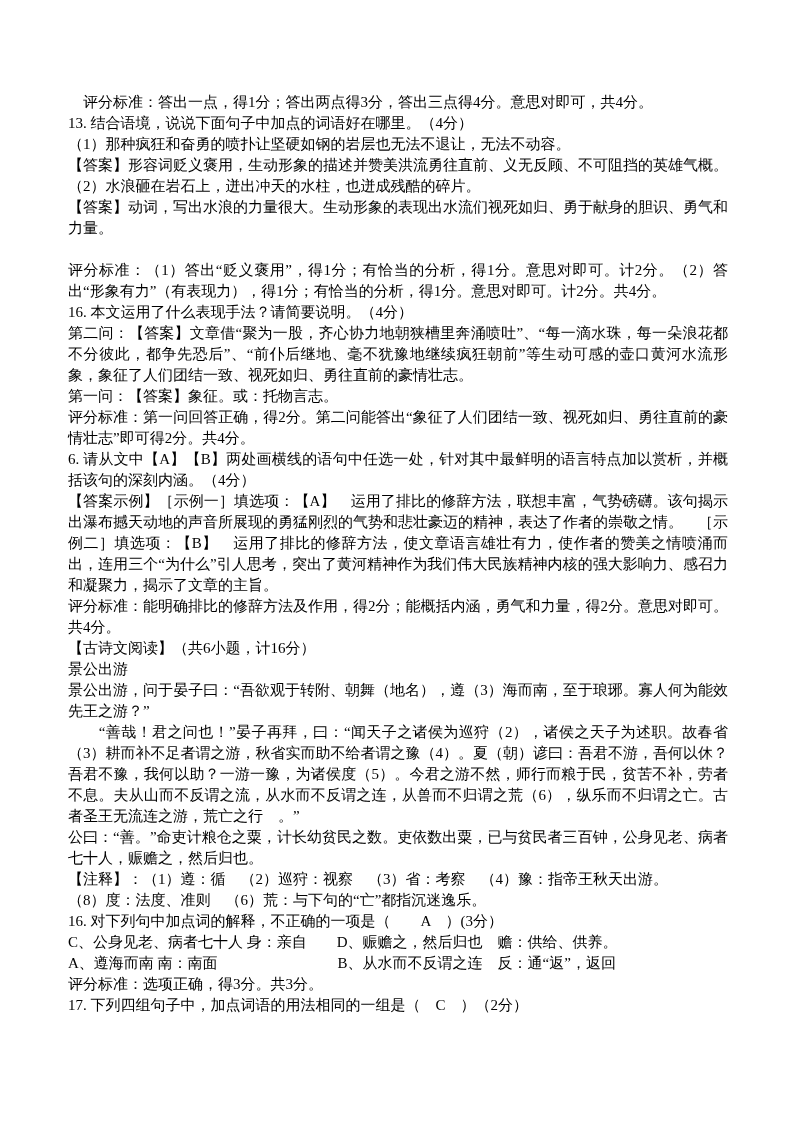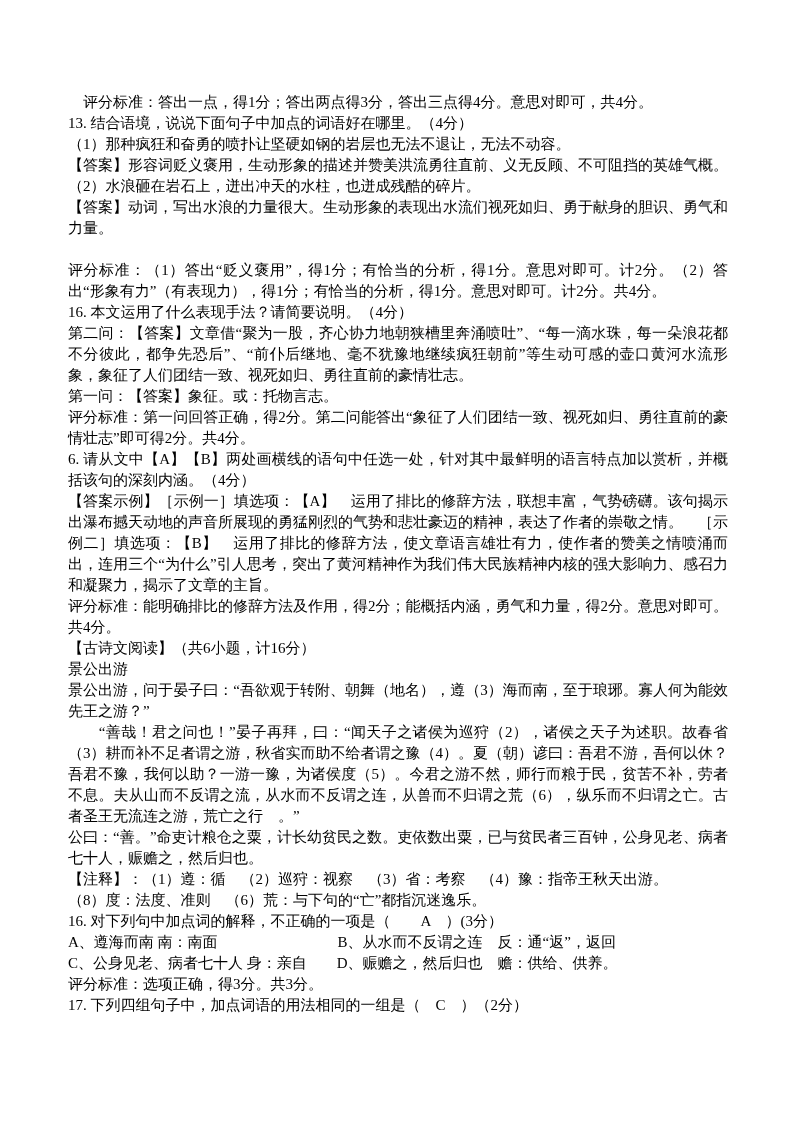--- a/index.html
+++ b/index.html
@@ -53,17 +53,17 @@
   <p>【答案示例】［示例一］填选项：【A】　运用了排比的修辞方法，联想丰富，气势磅礴。该句揭示出瀑布撼天动地的声音所展现的勇猛刚烈的气势和悲壮豪迈的精神，表达了作者的崇敬之情。　［示例二］填选项：【B】　运用了排比的修辞方法，使文章语言雄壮有力，使作者的赞美之情喷涌而出，连用三个“为什么”引人思考，突出了黄河精神作为我们伟大民族精神内核的强大影响力、感召力和凝聚力，揭示了文章的主旨。</p>
   <p>评分标准：能明确排比的修辞方法及作用，得2分；能概括内涵，勇气和力量，得2分。意思对即可。共4分。</p>
   <p>【古诗文阅读】（共6小题，计16分）</p>
   <p>景公出游</p>
   <p>景公出游，问于晏子曰：“吾欲观于转附、朝舞（地名），遵（3）海而南，至于琅琊。寡人何为能效先王之游？”</p>
   <p>　　“善哉！君之问也！”晏子再拜，曰：“闻天子之诸侯为巡狩（2），诸侯之天子为述职。故春省（3）耕而补不足者谓之游，秋省实而助不给者谓之豫（4）。夏（朝）谚曰：吾君不游，吾何以休？吾君不豫，我何以助？一游一豫，为诸侯度（5）。今君之游不然，师行而粮于民，贫苦不补，劳者不息。夫从山而不反谓之流，从水而不反谓之连，从兽而不归谓之荒（6），纵乐而不归谓之亡。古者圣王无流连之游，荒亡之行　。”</p>
   <p>公曰：“善。”命吏计粮仓之粟，计长幼贫民之数。吏依数出粟，已与贫民者三百钟，公身见老、病者七十人，赈赡之，然后归也。</p>
   <p>【注释】：（1）遵：循　（2）巡狩：视察　（3）省：考察　（4）豫：指帝王秋天出游。</p>
   <p>（8）度：法度、准则　（6）荒：与下句的“亡”都指沉迷逸乐。</p>
   <p>16. 对下列句中加点词的解释，不正确的一项是（　　A　）(3分）</p>
+  <p>C、公身见老、病者七十人 身：亲自　　D、赈赡之，然后归也　赡：供给、供养。</p>
   <p>A、遵海而南 南：南面　　　　　　　　B、从水而不反谓之连　反：通“返”，返回</p>
-  <p>C、公身见老、病者七十人 身：亲自　　D、赈赡之，然后归也　赡：供给、供养。</p>
   <p>评分标准：选项正确，得3分。共3分。</p>
   <p>17. 下列四组句子中，加点词语的用法相同的一组是（　C　）（2分）</p>
 </div>
 
 </body></html>

